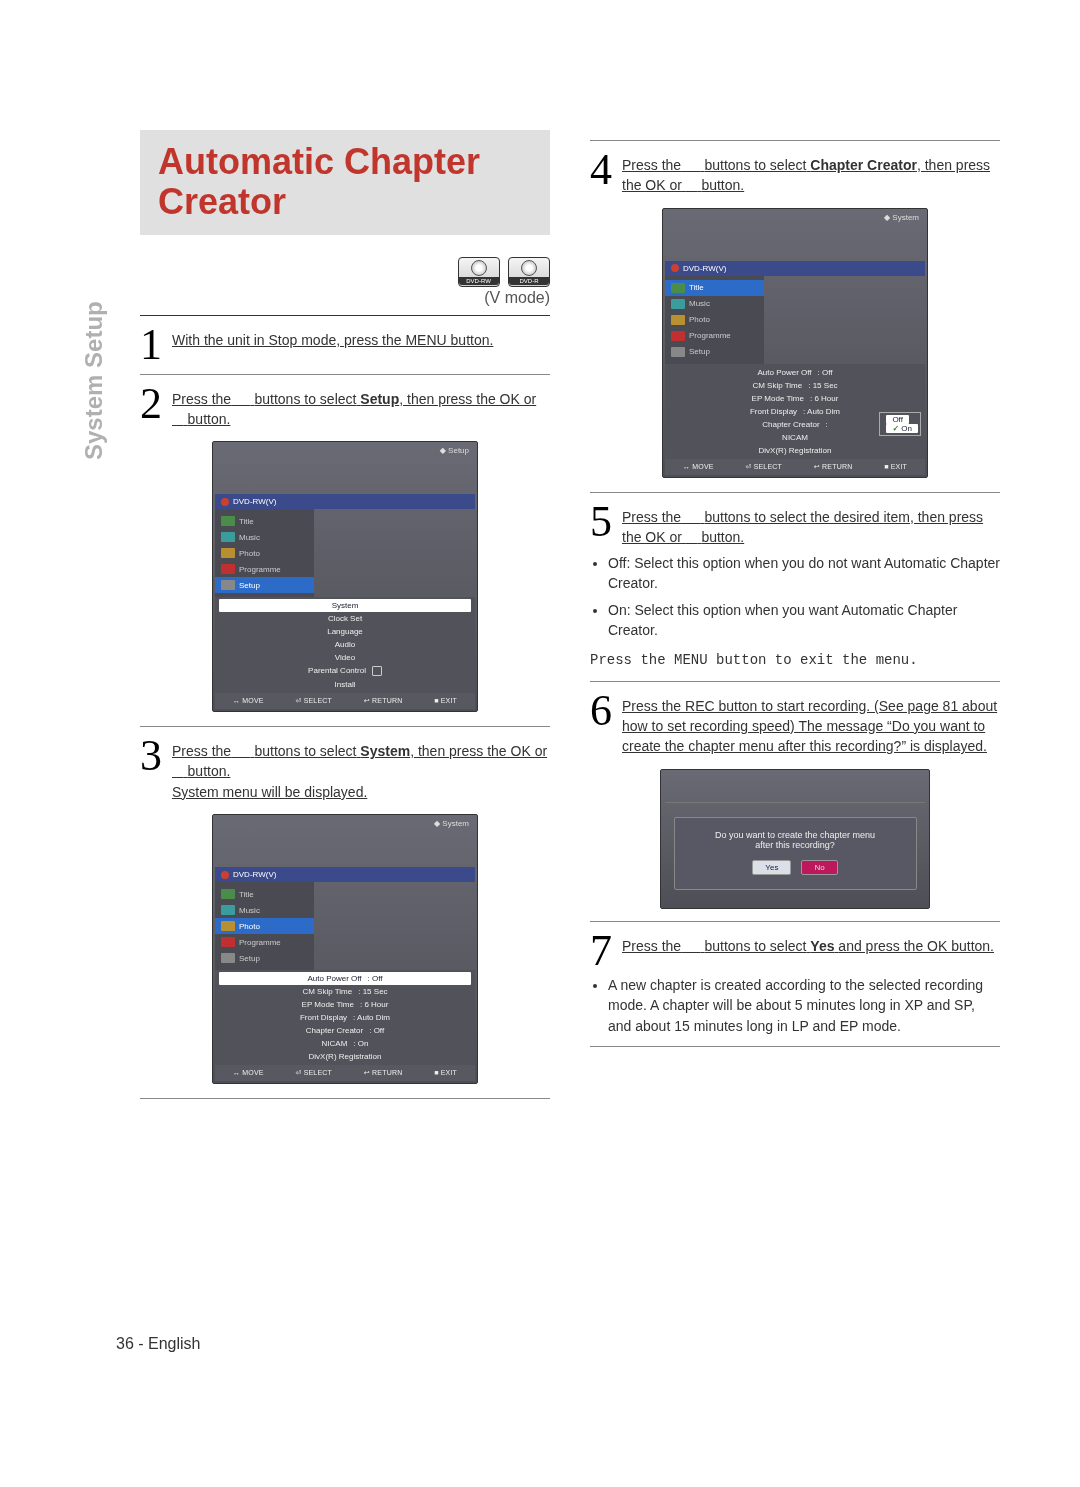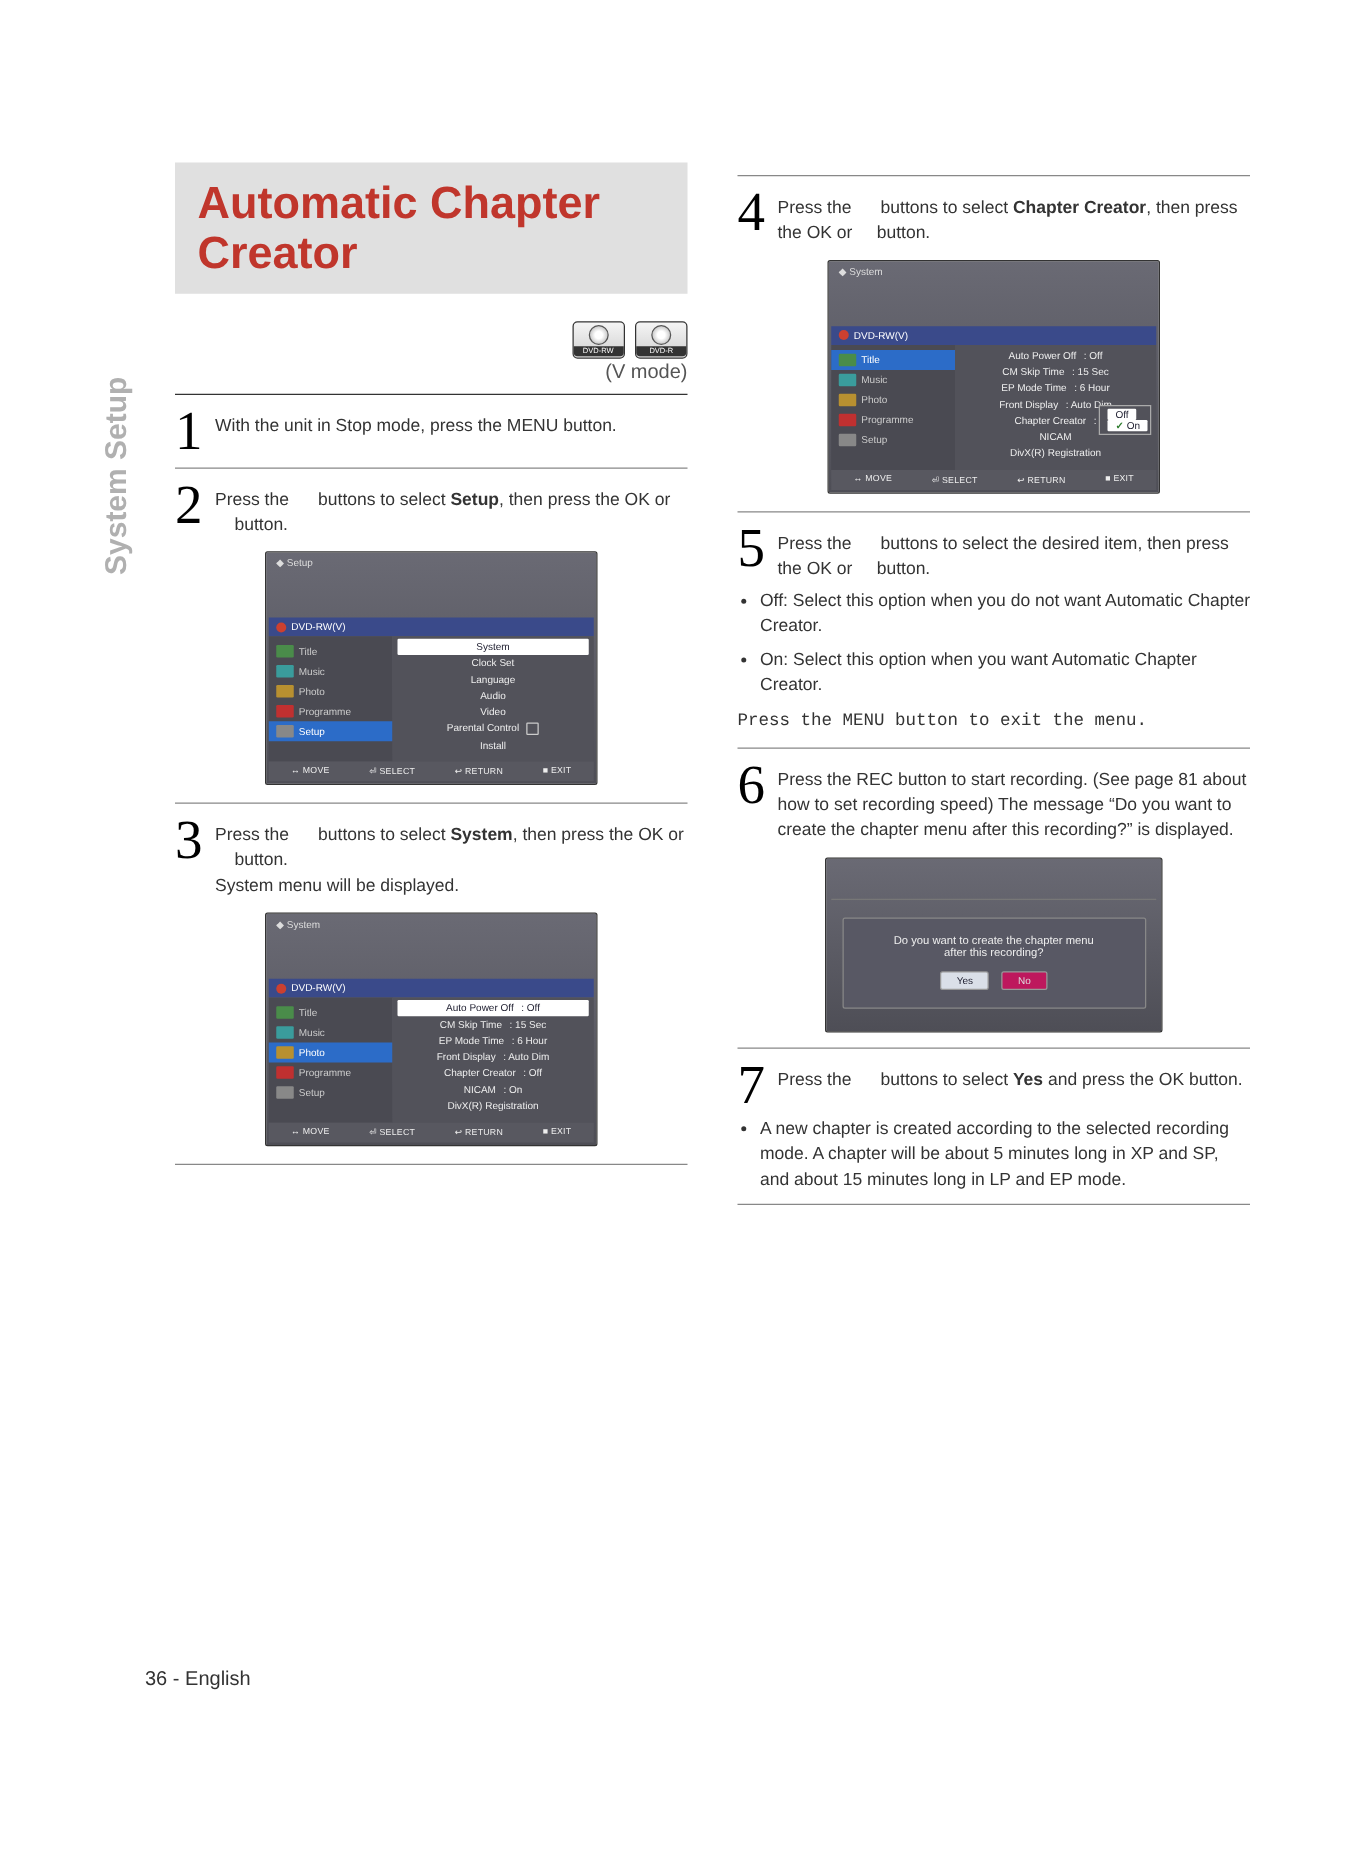--- a/index.html
+++ b/index.html
@@ -103,20 +103,21 @@
     font-size: 44px;
     line-height: 0.85;
     font-family: Georgia, 'Times New Roman', serif;
     color: #000;
     flex: 0 0 auto;
   }
   .step-body {
     font-size: 14px;
     line-height: 1.45;
     padding-top: 4px;
+    text-decoration: underline;
   }
   .step-body b { color: #333; }
   .bullets {
     margin: 6px 0 4px 18px;
     padding: 0;
     font-size: 14px;
     line-height: 1.45;
   }
   .bullets li { margin-bottom: 6px; }
   .plain {
@@ -148,37 +149,39 @@
     width: 260px;
     margin: 12px auto 14px auto;
     background: linear-gradient(#6a6a74,#4e4e56);
     border: 1px solid #333;
     border-radius: 2px;
     padding: 2px;
     font-size: 8px;
     color: #eee;
   }
   .osd-crumb {
+    text-align: right;
     color: #ddd;
     font-size: 8px;
     padding: 2px 6px;
   }
   .osd-discbar {
     background: #3a4a8a;
     color: #fff;
     padding: 3px 6px;
     font-size: 8px;
     margin-top: 37px;
   }
   .osd-discbar .dot {
     display:inline-block;width:8px;height:8px;background:#cc4030;border-radius:50%;margin-right:4px;vertical-align:middle;
   }
   .osd-body {
     display:flex;
     min-height: 100px;
+    flex-direction: column;
   }
   .osd-left {
     width: 38%;
     background:#4a4a52;
     padding: 4px 0;
   }
   .osd-left .item {
     padding: 3px 6px;
     display:flex;
     align-items:center;

